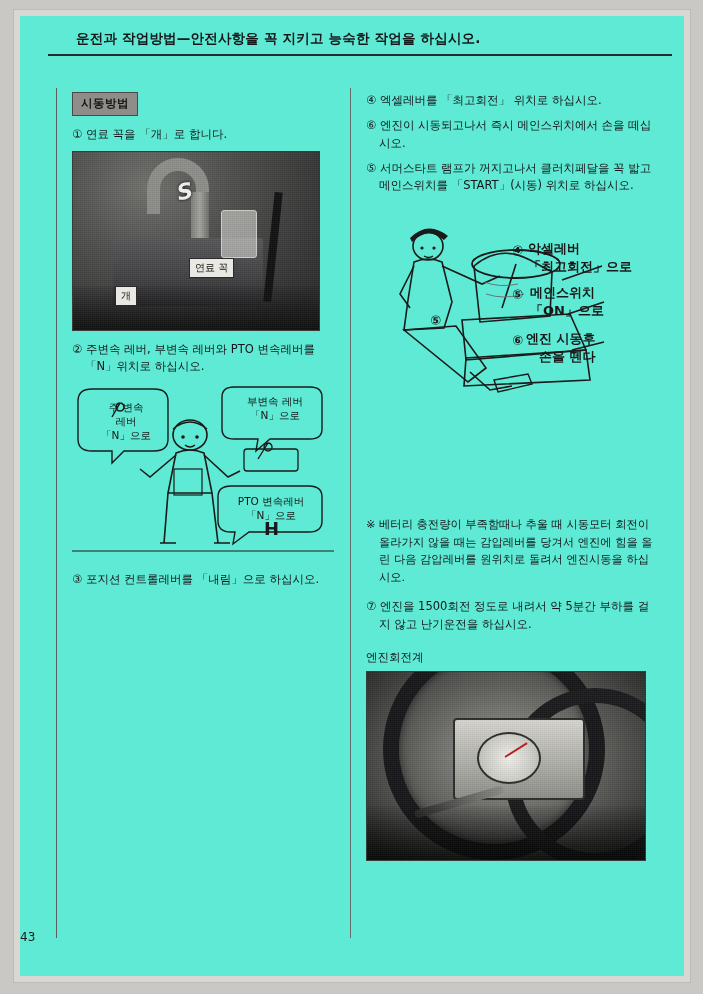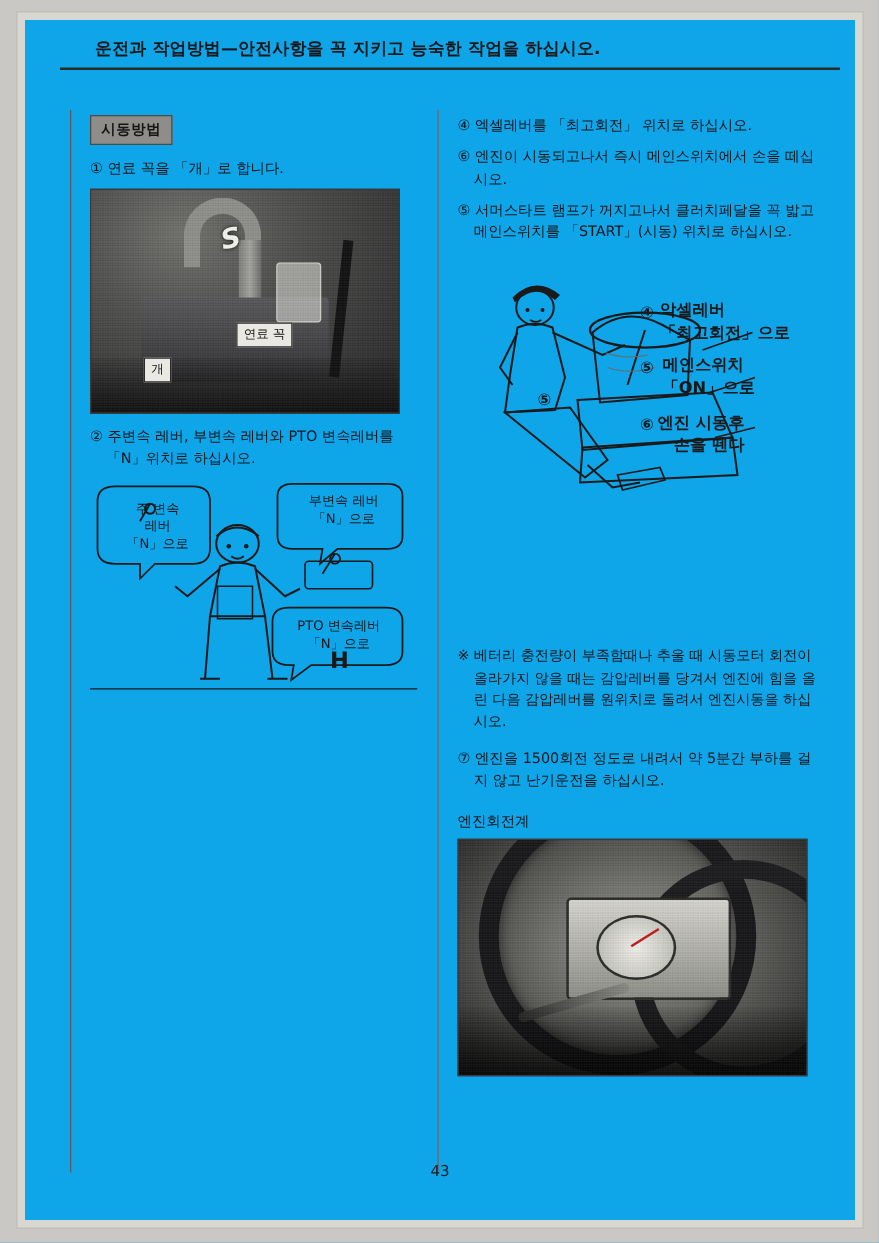--- a/index.html
+++ b/index.html
@@ -26,21 +26,21 @@
     height: 972px;
     background: #d8d7d2;
     box-shadow: 0 0 0 1px #bdbcb8;
   }
   .sheet-inner {
     position: absolute;
     left: 6px;
     top: 6px;
     right: 6px;
     bottom: 6px;
-    background: #0ea5e9;
+    background: #5eead4;
   }
 
   
   .header {
     position: absolute;
     left: 28px;
     top: 12px;
     width: 620px;
     height: 30px;
   }
@@ -342,21 +342,21 @@
     font-size: 11.5px;
     margin: 16px 0 4px 0;
     color: #15161a;
   }
 
   .pageno {
     position: absolute;
     left: 0;
     right: 0;
     bottom: 32px;
-    text-align: center;
+    text-align: left;
     font-size: 12px;
     color: #1b1b1b;
   }
 </style>
 </head>
 <body>
 
 <div class="page">
   <div class="sheet">
     <div class="sheet-inner">
@@ -422,20 +422,21 @@
           <div class="bubble-text" style="left:12px; top:18px; width:84px;">주 변속
 레버
 「N」으로</div>
           <div class="bubble-text" style="left:154px; top:12px; width:98px;">부변속 레버
 「N」으로</div>
           <div class="bubble-text" style="left:150px; top:112px; width:98px;">PTO 변속레버
 「N」으로</div>
           <div class="hand-text" style="left:192px; top:134px; font-size:18px;">H</div>
         </div>
 
+        <p class="step tight">③ 포지션 컨트롤레버를 「내림」으로 하십시오.</p>
 
         
       </div>
 
       <div class="col col-right">
 
         <p class="step">④ 엑셀레버를 「최고회전」 위치로 하십시오.</p>
         <p class="step">⑥ 엔진이 시동되고나서 즉시 메인스위치에서 손을 떼십시오.</p>
         <p class="step">⑤ 서머스타트 램프가 꺼지고나서 클러치페달을 꼭 밟고 메인스위치를 「START」(시동) 위치로 하십시오.</p>
 

